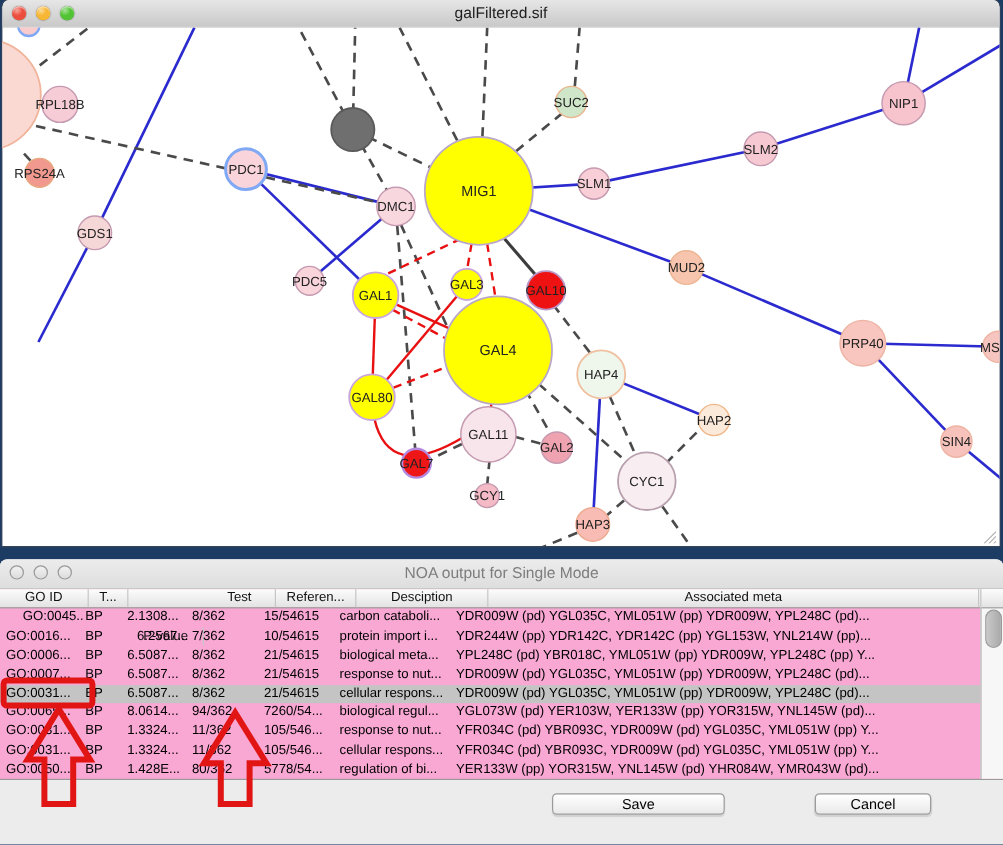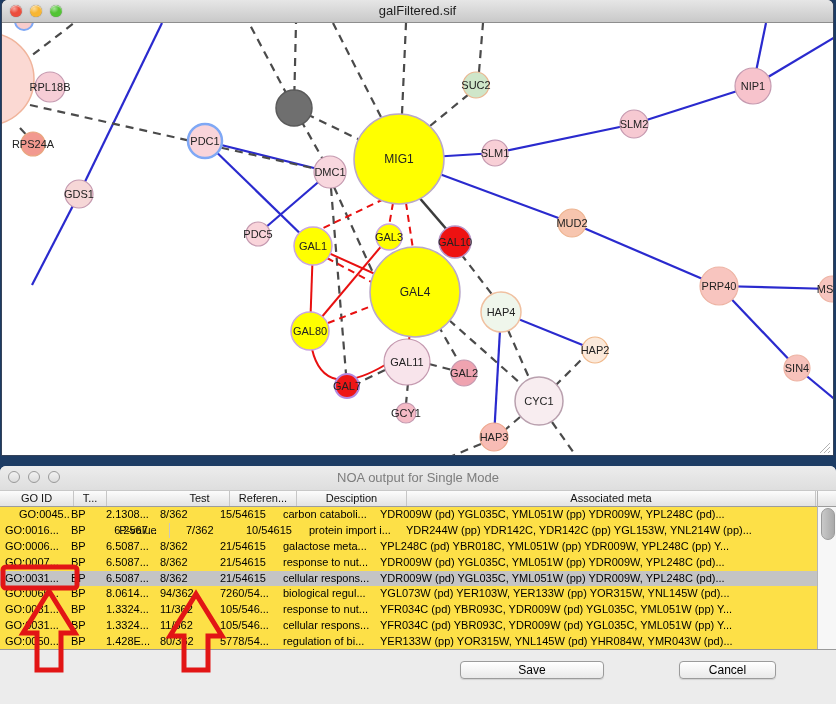--- a/index.html
+++ b/index.html
@@ -20,21 +20,21 @@
   .canvas-svg{position:absolute;left:0;top:23px;}
   .grip{position:absolute;right:3px;bottom:2px;width:12px;height:12px;opacity:.65;}
   
   .bottom-window{position:absolute;left:0;top:466px;width:836px;height:238px;background:#ececec;
                  border-radius:6px 6px 0 0;}
   .titlebar2{position:absolute;left:0;top:0;width:100%;height:24px;
              background:linear-gradient(#ececec,#dedede);
              border-bottom:1px solid #b3b3b3;border-radius:6px 6px 0 0;}
   .titlebar2 .title{position:absolute;left:0;right:0;top:4px;text-align:center;
                     font-size:13px;color:#7d7d7d;}
-  .table-wrap{position:absolute;left:0;top:24px;width:836px;height:158px;background:#fde047;
+  .table-wrap{position:absolute;left:0;top:24px;width:836px;height:158px;background:#f9a8d4;
               border-top:1px solid #c8c8c8;border-bottom:1px solid #9a9a9a;}
   .thead{position:absolute;left:0;top:0;width:836px;height:15px;
          background:linear-gradient(#fcfcfc,#e3e3e3);border-bottom:1px solid #9c9c9c;
          display:flex;font-size:11px;color:#111;}
   .th{height:15px;line-height:14px;text-align:center;border-right:1px solid #c6c6c6;
       overflow:hidden;white-space:nowrap;box-sizing:border-box;}
   .tbody{position:absolute;left:0;top:16px;width:817px;height:142px;overflow:hidden;
          font-size:11px;color:#000;}
   .tr{display:flex;height:15.9px;line-height:15.9px;}
   .tr.selected{background:#c4c4c4;}
@@ -225,32 +225,32 @@
             <div class="td" style="width: 57px; padding-left: 6px;">2.1308...</div>
             <div class="td" style="width: 57px; padding-left: 3px;">8/362</div>
             <div class="td" style="width: 61px; padding-left: 6px;">15/54615</div>
             <div class="td" style="width: 102px; padding-left: 8px;">carbon cataboli...</div>
             <div class="td" style="width: 406px; padding-left: 3px;">YDR009W (pd) YGL035C, YML051W (pp) YDR009W, YPL248C (pd)...</div>
           </div>
           <div class="tr">
             <div class="td" style="width: 69px; padding-left: 5px;">GO:0016...</div>
             <div class="td" style="width: 31px; padding-left: 2px;">BP</div>
             <div class="td" style="width: 57px; padding-left: 6px; text-align: right;">6.2567...</div>
-            <div class="td" style="width: 57px; padding-left: 3px; margin-left: 26px;">7/362</div>
+            <div class="td" style="width: 57px; padding-left: 3px;">7/362</div>
             <div class="td" style="width: 61px; padding-left: 6px;">10/54615</div>
             <div class="td" style="width: 102px; padding-left: 8px;">protein import i...</div>
             <div class="td" style="width: 406px; padding-left: 3px;">YDR244W (pp) YDR142C, YDR142C (pp) YGL153W, YNL214W (pp)...</div>
           </div>
           <div class="tr">
             <div class="td" style="width: 69px; padding-left: 5px;">GO:0006...</div>
             <div class="td" style="width: 31px; padding-left: 2px;">BP</div>
             <div class="td" style="width: 57px; padding-left: 6px;">6.5087...</div>
             <div class="td" style="width: 57px; padding-left: 3px;">8/362</div>
             <div class="td" style="width: 61px; padding-left: 6px;">21/54615</div>
-            <div class="td" style="width: 102px; padding-left: 8px;">galactose meta...</div>
+            <div class="td" style="width: 102px; padding-left: 8px;">biological meta...</div>
             <div class="td" style="width: 406px; padding-left: 3px;">YPL248C (pd) YBR018C, YML051W (pp) YDR009W, YPL248C (pp) Y...</div>
           </div>
           <div class="tr">
             <div class="td" style="width: 69px; padding-left: 5px;">GO:0007...</div>
             <div class="td" style="width: 31px; padding-left: 2px;">BP</div>
             <div class="td" style="width: 57px; padding-left: 6px;">6.5087...</div>
             <div class="td" style="width: 57px; padding-left: 3px;">8/362</div>
             <div class="td" style="width: 61px; padding-left: 6px;">21/54615</div>
             <div class="td" style="width: 102px; padding-left: 8px;">response to nut...</div>
             <div class="td" style="width: 406px; padding-left: 3px;">YDR009W (pd) YGL035C, YML051W (pp) YDR009W, YPL248C (pd)...</div>

